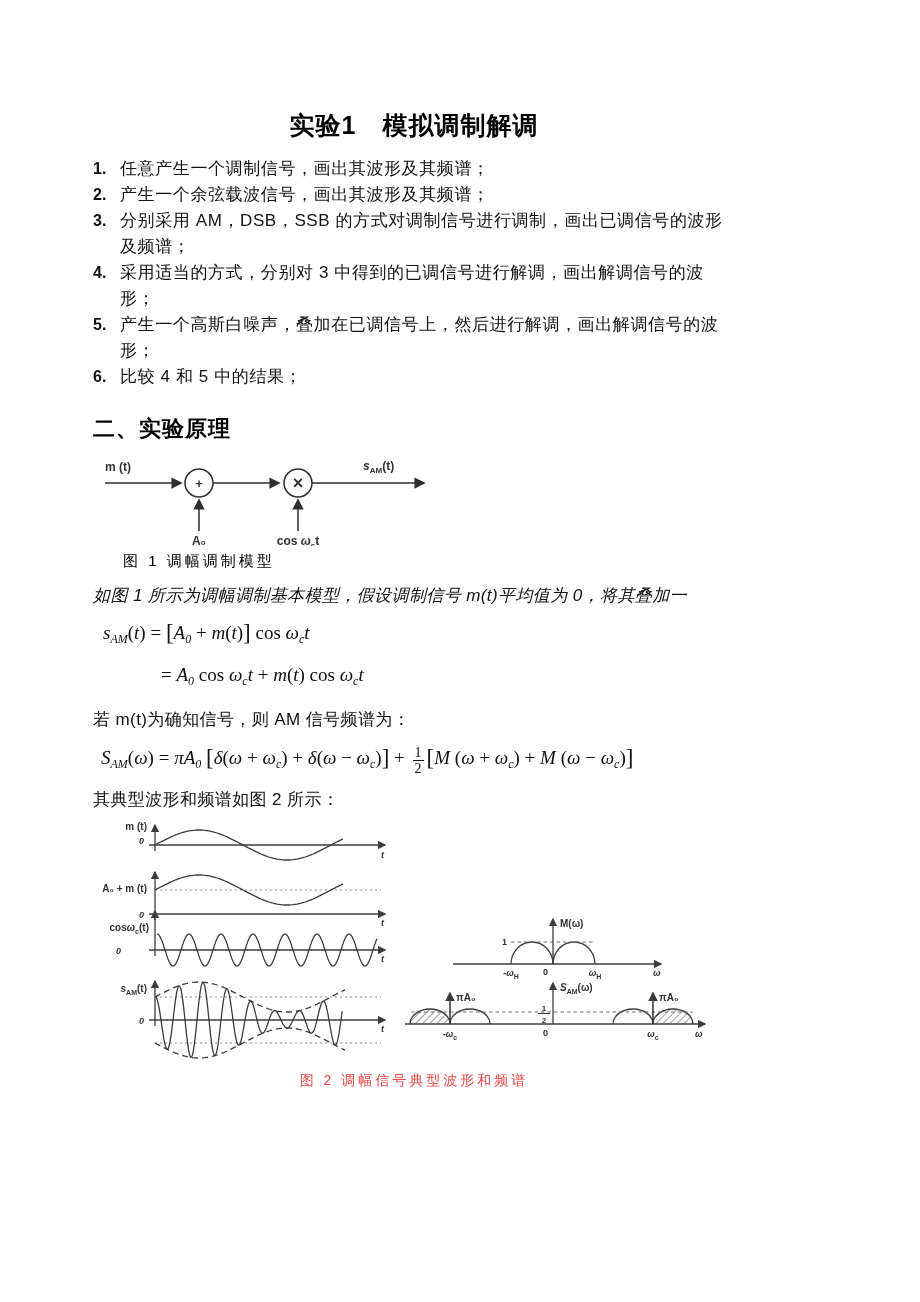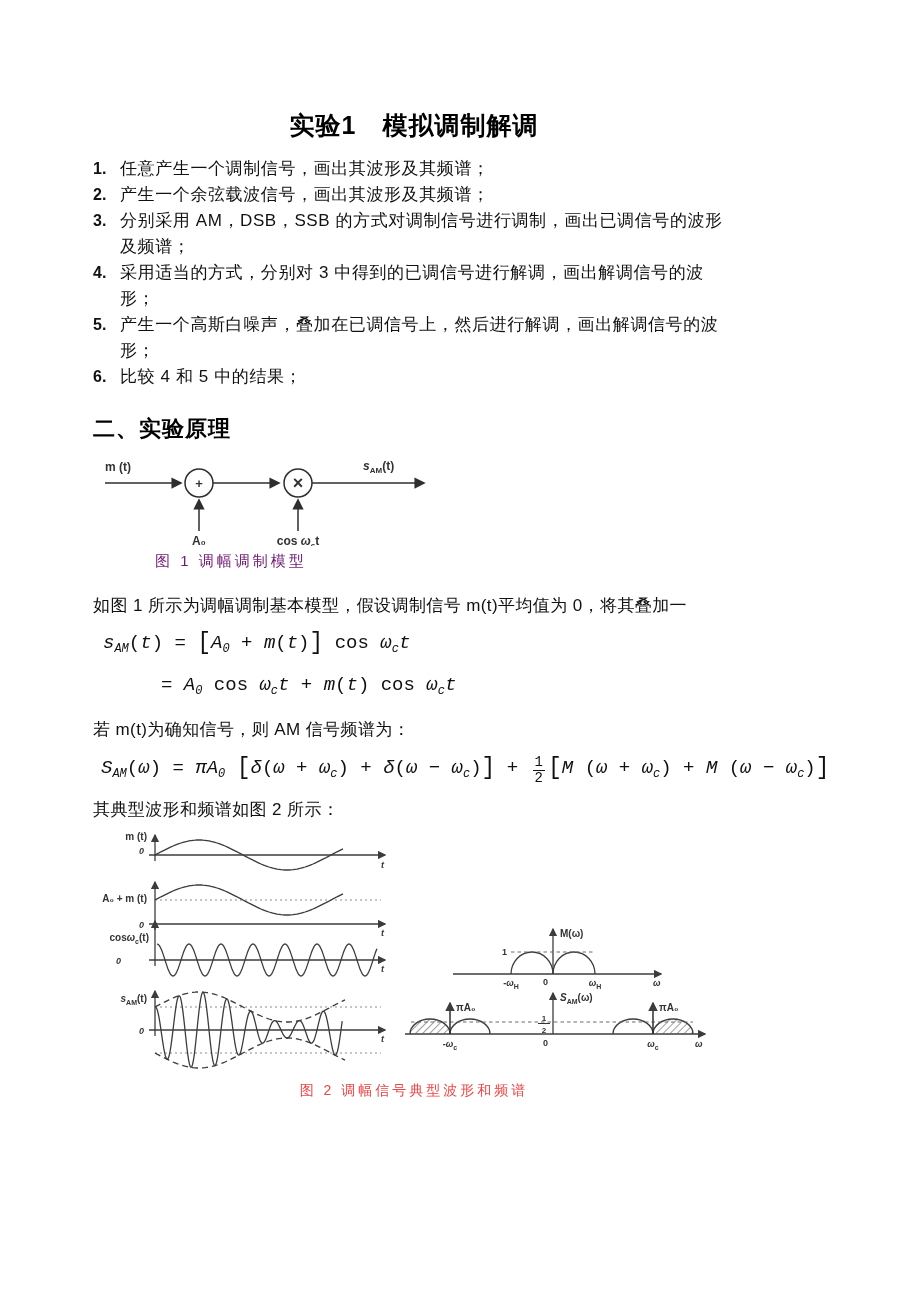--- a/index.html
+++ b/index.html
@@ -29,31 +29,31 @@
     width:27px;flex:0 0 27px;font-weight:bold;font-size:16px;
     line-height:26px;letter-spacing:0;
   }
   .req-text{
     flex:1;font-size:17px;line-height:26px;letter-spacing:0.6px;
     font-weight:500;
   }
   .sub-heading{font-size:17px;line-height:24px;margin-top:12px;font-weight:500;letter-spacing:0.5px;}
   .fig1-wrap{margin-top:4px;}
   .fig-caption1{
-    margin-left:62px;font-size:15px;line-height:22px;color:#701a75;
+    margin-left:30px;font-size:15px;line-height:22px;color:#000000;
     letter-spacing:3px;font-weight:500;
   }
   .para{
     font-size:17px;line-height:27px;letter-spacing:0.4px;font-weight:500;
     white-space:nowrap;
   }
-  .para.mt{margin-top:20px;}
+  .para.mt{margin-top:10px;font-style:italic;}
   .para.mt2{margin-top:10px;}
   .formula{
-    font-family:Liberation Mono, monospace;
+    font-family:Liberation Serif, serif;
     font-size:19px;line-height:30px;color:#101010;white-space:nowrap;
   }
   .formula.f1{margin:9px 0 0 10px;}
   .formula.f2{margin:6px 0 0 68px;}
   .formula.f3{margin:7px 0 0 8px;line-height:36px;}
   .tok-i{font-style:italic;}
   .tok-n{font-style:normal;}
   .tok-b{font-size:23px;vertical-align:-1px;}
   .tok-sub{font-style:italic;font-size:12px;vertical-align:-4px;letter-spacing:0;}
   .frac{

